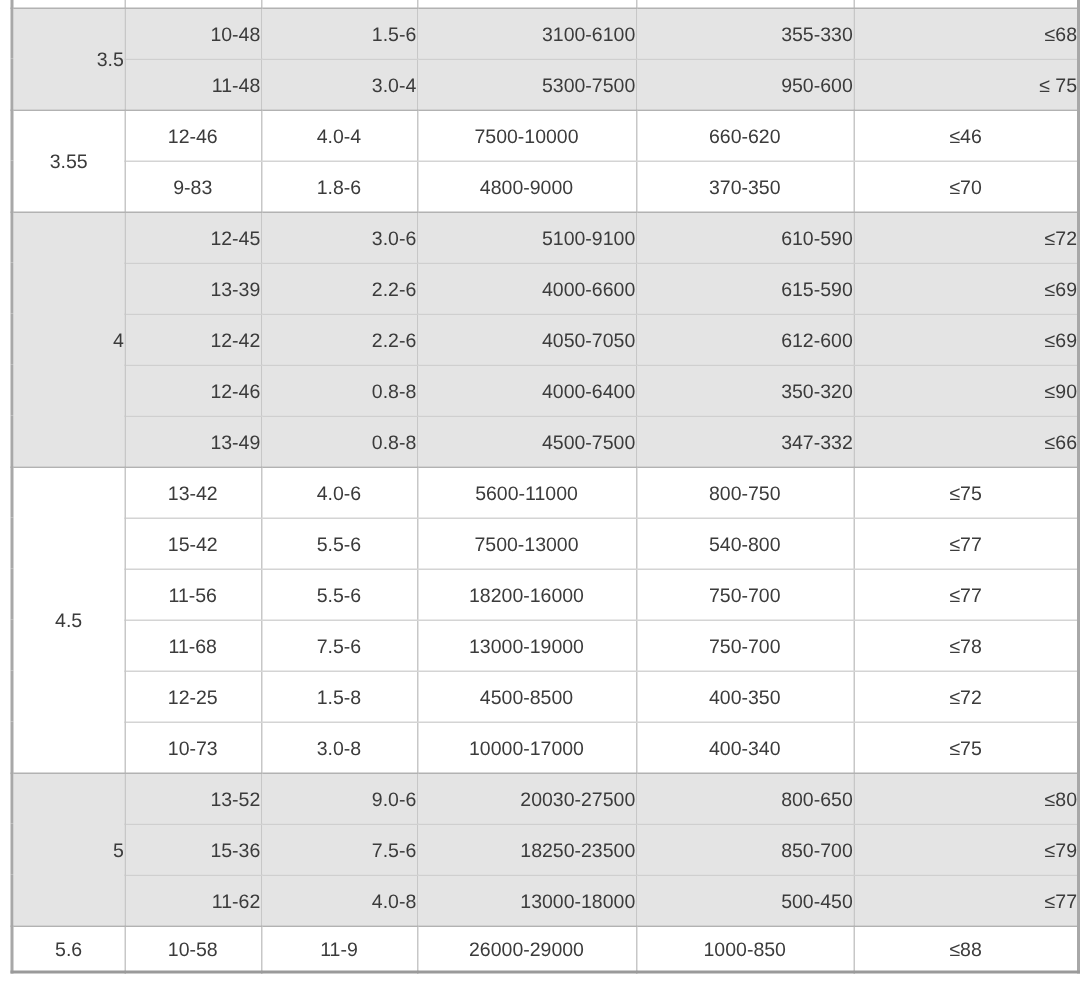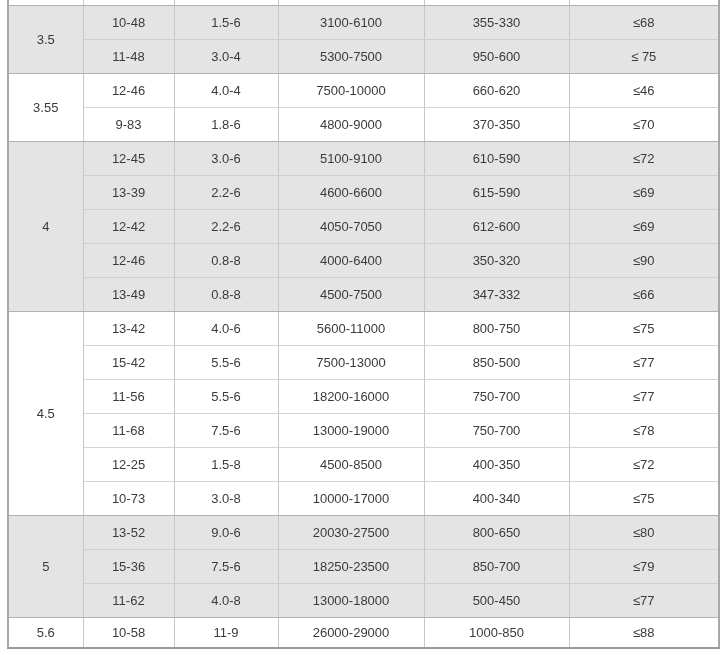--- a/index.html
+++ b/index.html
@@ -32,21 +32,21 @@
     border-left: none;
     border-right: 1px solid #c7c7c7;
     border-bottom: 1px solid #d4d4d4;
     overflow: hidden;
     white-space: nowrap;
   }
   tr.r { height: 34px; }
   tr.last { height: 31px; }
   tr.sliver { height: 5px; }
   tr.sliver td { background: #ffffff; border-bottom-color: #b2b2b2; }
-  tr.shaded td { background: #e4e4e4; }
+  tr.shaded td { background: #e4e4e4; text-align: right; }
   tr.shaded td { border-bottom-color: #cfcfcf; }
   tr.gend td { border-bottom-color: #b2b2b2; }
   td.group { border-bottom-color: #b2b2b2 !important; }
 </style>
 </head>
 <body>
 
 <table class="spec">
   <colgroup>
     <col style="width:75px">
@@ -103,21 +103,21 @@
       <td class="group" rowspan="5">4</td>
       <td>12-45</td>
       <td>3.0-6</td>
       <td>5100-9100</td>
       <td>610-590</td>
       <td>≤72</td>
     </tr>
     <tr class="r shaded">
       <td>13-39</td>
       <td>2.2-6</td>
-      <td>4600-6600</td>
+      <td>4000-6600</td>
       <td>615-590</td>
       <td>≤69</td>
     </tr>
     <tr class="r shaded">
       <td>12-42</td>
       <td>2.2-6</td>
       <td>4050-7050</td>
       <td>612-600</td>
       <td>≤69</td>
     </tr>
@@ -141,21 +141,21 @@
       <td>13-42</td>
       <td>4.0-6</td>
       <td>5600-11000</td>
       <td>800-750</td>
       <td>≤75</td>
     </tr>
     <tr class="r">
       <td>15-42</td>
       <td>5.5-6</td>
       <td>7500-13000</td>
-      <td>850-500</td>
+      <td>540-800</td>
       <td>≤77</td>
     </tr>
     <tr class="r">
       <td>11-56</td>
       <td>5.5-6</td>
       <td>18200-16000</td>
       <td>750-700</td>
       <td>≤77</td>
     </tr>
     <tr class="r">

